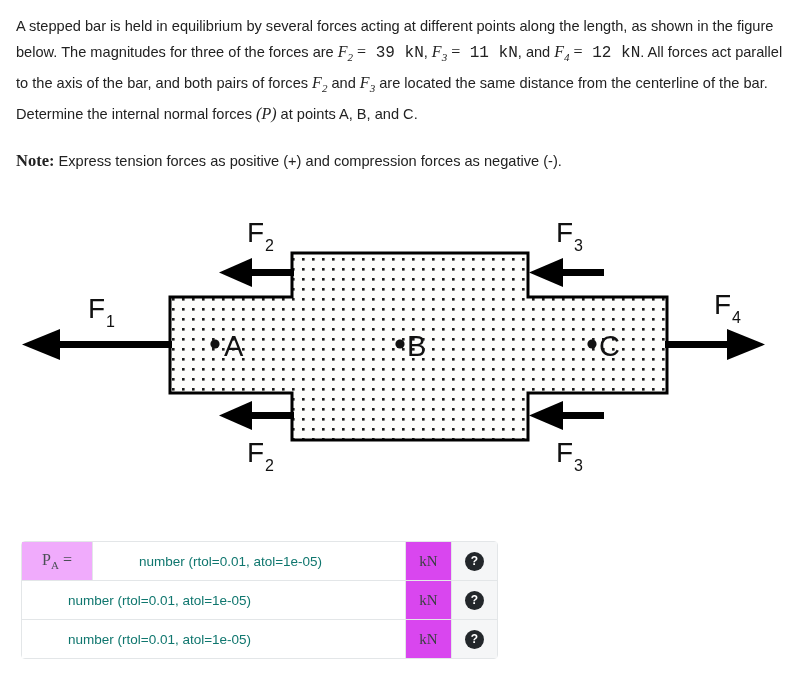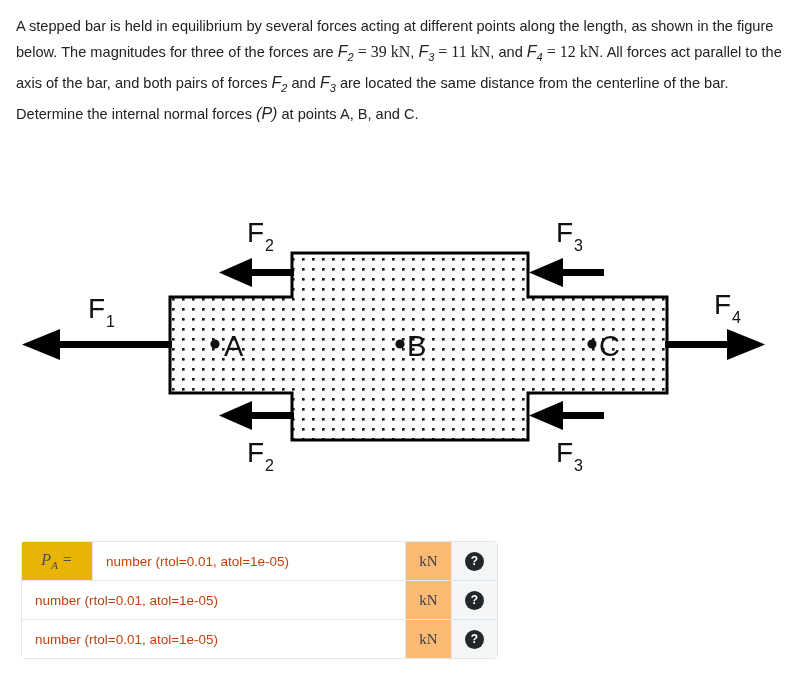--- a/index.html
+++ b/index.html
@@ -23,26 +23,26 @@
     top: 14px;
     width: 776px;
   }
   .para {
     font-size: 14.6px;
     line-height: 25px;
     color: #222222;
     margin: 0;
   }
   .para .mathvar {
-    font-family: Liberation Sans, sans-serif;
+    font-family: Liberation Serif, serif;
     font-style: italic;
     font-size: 16px;
   }
   .para .mathnum {
-    font-family: Liberation Serif, serif;
+    font-family: Liberation Mono, monospace;
     font-style: normal;
     font-size: 16px;
   }
   .para .mathvar sub {
     font-style: italic;
     font-size: 11px;
   }
   .para .mathop {
     font-family: "Liberation Serif", serif;
     font-size: 16px;
@@ -83,51 +83,51 @@
   .answer-row {
     display: flex;
     align-items: stretch;
     height: 38px;
     border-bottom: 1px solid #e3e6e8;
   }
   .answer-row:last-child { border-bottom: none; }
 
   .cell-label {
     width: 71px;
-    background: #eab308;
+    background: #f0abfc;
     border-right: 1px solid #e3e6e8;
     display: flex;
     align-items: center;
     justify-content: center;
     font-family: "Liberation Serif", serif;
     font-size: 16px;
     color: #4a4f55;
     box-sizing: border-box;
-    font-style: italic;
   }
   .cell-label .sub {
     font-size: 11px;
     vertical-align: sub;
   }
   .cell-input {
     flex: 1;
     background: #ffffff;
     display: flex;
     align-items: center;
     padding-left: 13px;
     box-sizing: border-box;
   }
   .cell-input .ph {
-    color: #c2410c;
+    color: #0f766e;
     font-size: 13.5px;
     font-family: "Liberation Sans", sans-serif;
+    margin-left: 33px;
   }
   .cell-unit {
     width: 46px;
-    background: #fdba74;
+    background: #d946ef;
     border-left: 1px solid #e3e6e8;
     display: flex;
     align-items: center;
     justify-content: center;
     font-family: "Liberation Serif", serif;
     font-size: 15px;
     color: #3c4043;
     box-sizing: border-box;
   }
   .cell-help {
@@ -154,20 +154,21 @@
     line-height: 1;
     cursor: pointer;
   }
 </style>
 </head>
 <body>
 
 <div id="problem-statement">
   <p class="para"><span>A stepped bar is held in equilibrium by several forces acting at different points along the length, as shown in the figure below. The magnitudes for three of the forces are </span><span class="mathvar"><span>F</span><sub>2</sub></span><span class="mathop">&nbsp;</span><span class="mathop">=</span><span class="mathnum">&nbsp;<span>39 kN</span></span><span>, </span><span class="mathvar"><span>F</span><sub>3</sub></span><span class="mathop">&nbsp;</span><span class="mathop">=</span><span class="mathnum">&nbsp;<span>11 kN</span></span><span>, and </span><span class="mathvar"><span>F</span><sub>4</sub></span><span class="mathop">&nbsp;</span><span class="mathop">=</span><span class="mathnum">&nbsp;<span>12 kN</span></span><span>. All forces act parallel to the axis of the bar, and both pairs of forces </span><span class="mathvar"><span>F</span><sub>2</sub></span><span> and </span><span class="mathvar"><span>F</span><sub>3</sub></span><span> are located the same distance from the centerline of the bar. Determine the internal normal forces </span><span class="mathvar">(P)</span><span> at points A, B, and C.</span></p>
 
+  <div id="note-line"><span id="note-label">Note:</span><span> Express tension forces as positive (+) and compression forces as negative (-).</span></div>
 </div>
 
 <div id="figure">
   <svg width="808" height="300" viewBox="0 0 808 300" xmlns="http://www.w3.org/2000/svg">
     <defs>
       <pattern id="dotfill" width="10" height="10" patternUnits="userSpaceOnUse">
         <rect width="10" height="10" fill="#fdfdfb"></rect>
         <rect x="2" y="2" width="2.6" height="2.6" fill="#1a1a1a"></rect>
       </pattern>
     </defs>

